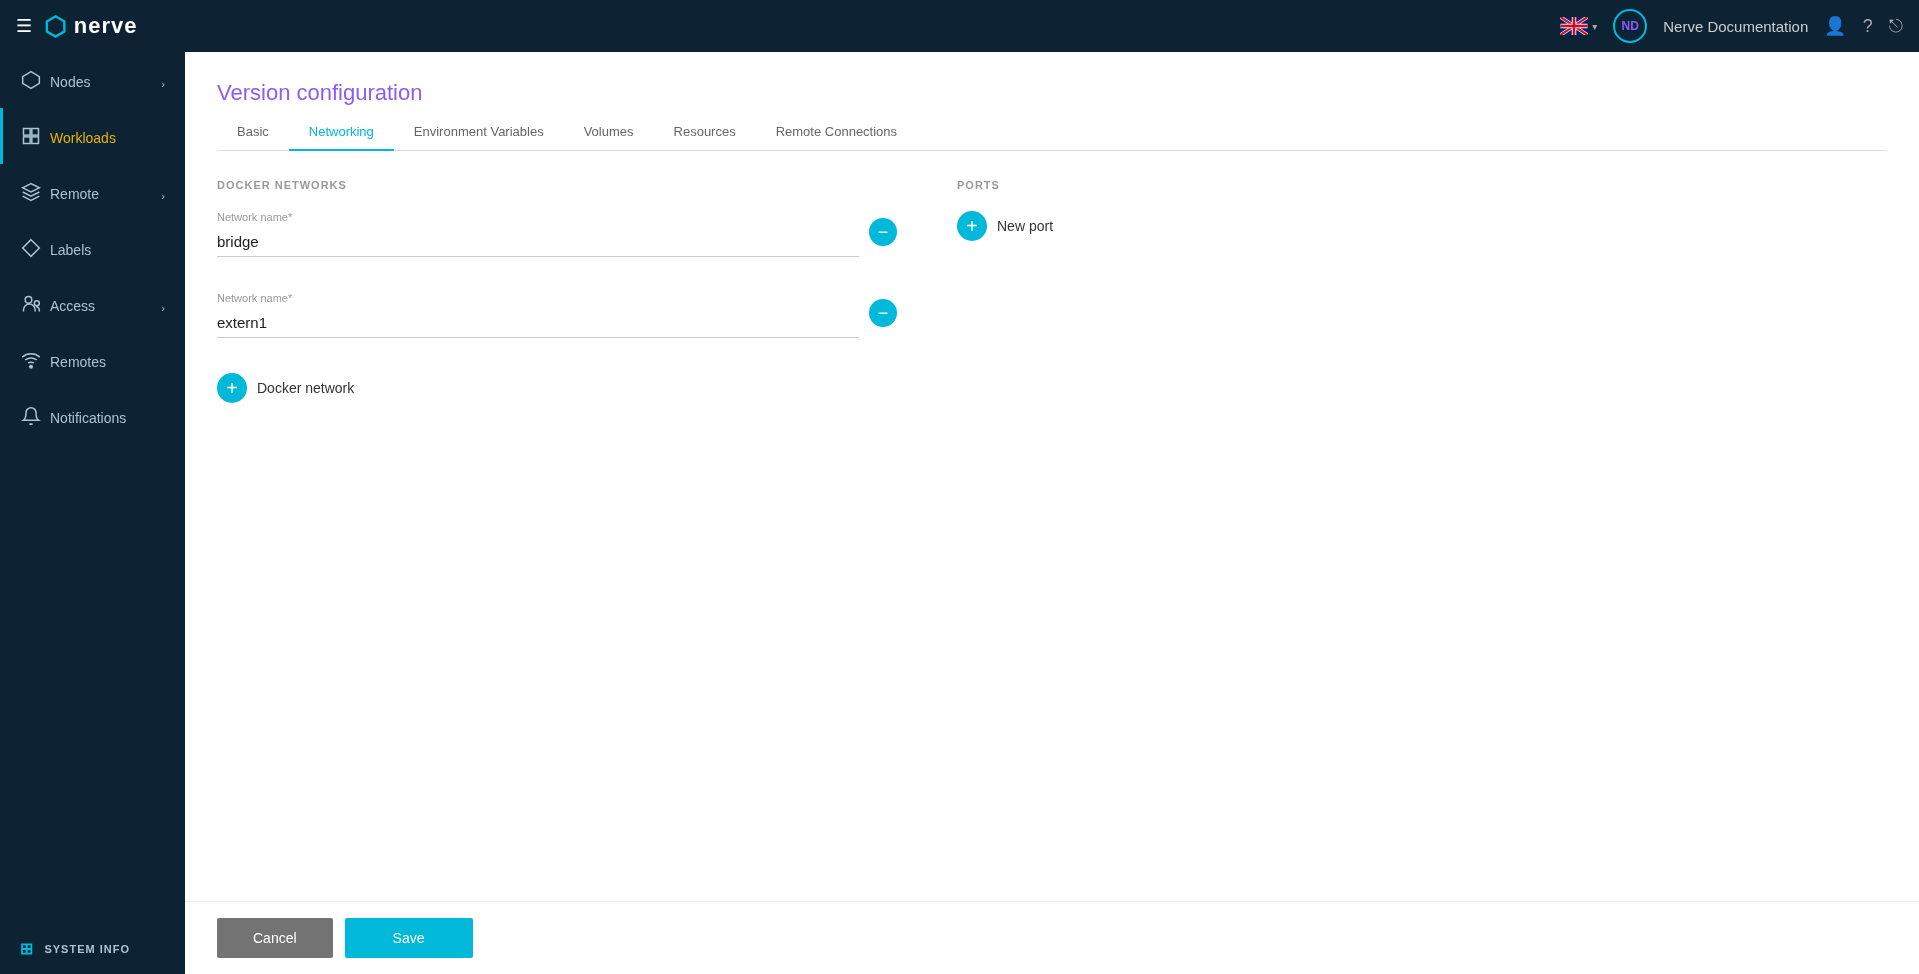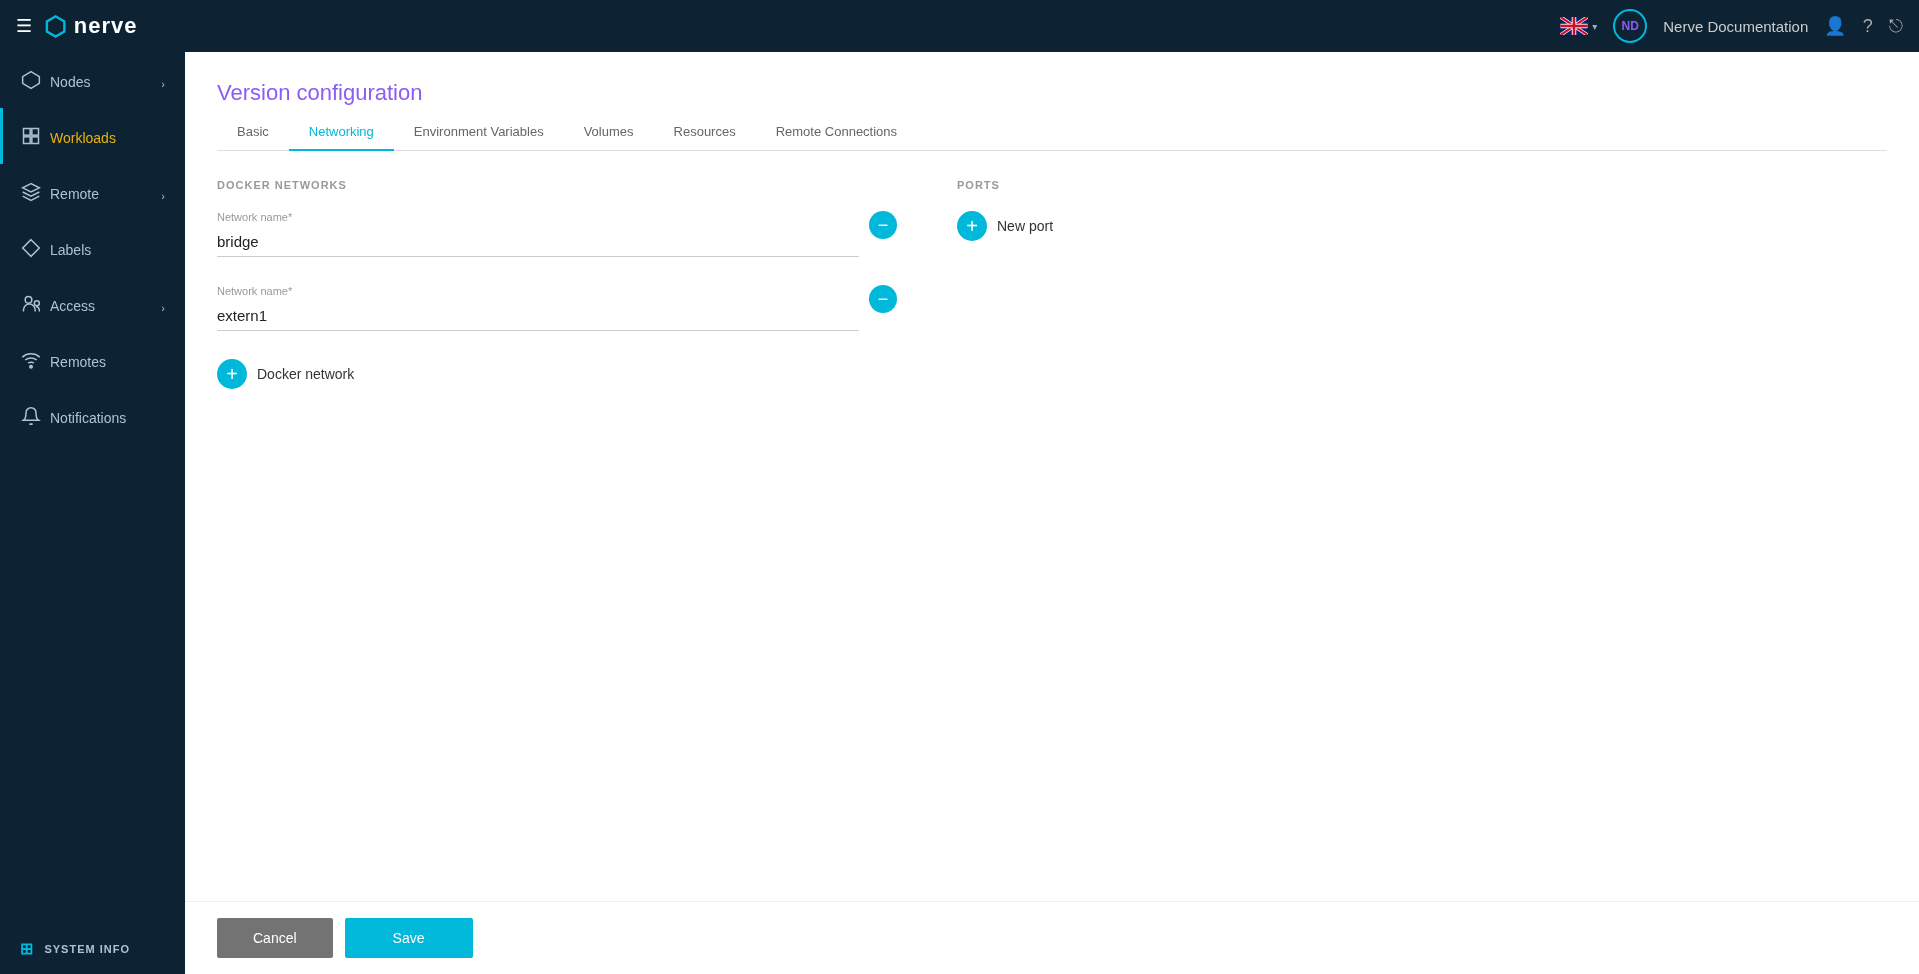--- a/index.html
+++ b/index.html
@@ -102,23 +102,23 @@
       font-size: 11px;
       font-weight: 600;
       color: #999;
       letter-spacing: 1px;
       text-transform: uppercase;
       margin-bottom: 20px;
     }
 
     .network-row {
       display: flex;
-      align-items: flex-start;
+      align-items: center;
       gap: 10px;
-      margin-bottom: 28px;
+      margin-bottom: 35px;
     }
     .network-field { flex: 1; }
     .field-label {
       font-size: 11px;
       color: #999;
       margin-bottom: 4px;
     }
     .field-input {
       width: 100%;
       border: none;

